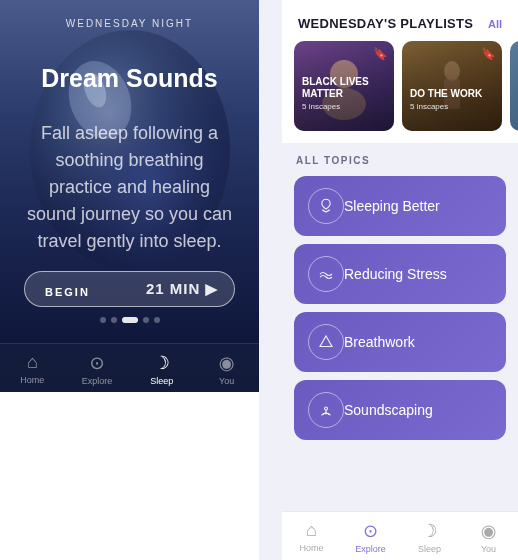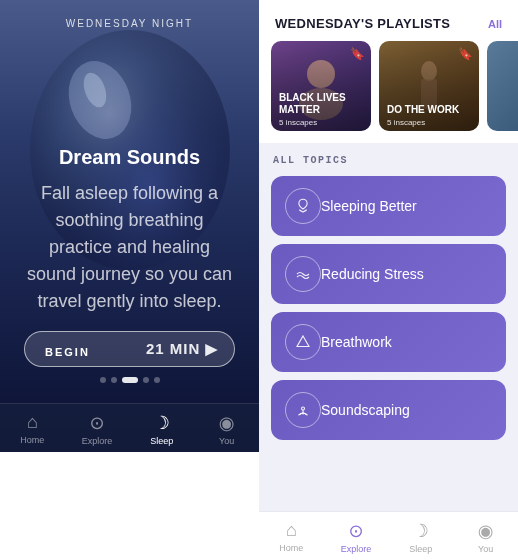--- a/index.html
+++ b/index.html
@@ -7,21 +7,21 @@
       width: 518px;
       height: 560px;
       display: flex;
       font-family: -apple-system, BlinkMacSystemFont, 'Segoe UI', sans-serif;
       overflow: hidden;
     }
 
     
     .left-panel {
       width: 259px;
-      height: 452px;
+      height: 392px;
       background: linear-gradient(180deg, #4a5a8a 0%, #2a3a6a 30%, #1a2550 60%, #0a1030 100%);
       position: relative;
       display: flex;
       flex-direction: column;
       align-items: center;
       overflow: hidden;
     }
     .left-bg-orb {
       position: absolute;
       top: 20px;
@@ -45,24 +45,24 @@
     }
     .left-content {
       position: relative;
       z-index: 2;
       margin-top: auto;
       padding: 0 24px 16px;
       text-align: center;
     }
     .left-title {
       color: #fff;
-      font-size: 20px;
+      font-size: 25px;
       font-weight: 700;
       line-height: 1.1;
-      margin-bottom: 12px;
+      margin-bottom: 28px;
     }
     .left-desc {
       color: rgba(255,255,255,0.75);
       font-size: 18px;
       line-height: 1.5;
       margin-bottom: 16px;
     }
     .begin-btn {
       display: flex;
       align-items: flex-end;
@@ -123,20 +123,21 @@
     .left-nav-item.active .nav-label { color: #fff; }
 
     
     .right-panel {
       width: 259px;
       height: 560px;
       background: #f0f0f8;
       display: flex;
       flex-direction: column;
       overflow: hidden;
+      padding-left: 23px;
     }
     .right-header {
       display: flex;
       justify-content: space-between;
       align-items: center;
       padding: 16px 16px 10px;
       background: #fff;
     }
     .right-header-title {
       font-size: 13px;
@@ -175,21 +176,21 @@
       position: absolute;
       top: 0; left: 0;
     }
     .playlist-card-overlay {
       position: absolute;
       top: 0; left: 0; right: 0; bottom: 0;
       background: linear-gradient(180deg, rgba(0,0,0,0.1) 0%, rgba(0,0,0,0.5) 100%);
     }
     .playlist-card-content {
       position: absolute;
-      bottom: 4px;
+      bottom: 20px;
       left: 8px;
       right: 8px;
       color: #fff;
     }
     .playlist-card-title {
       font-size: 10px;
       font-weight: 800;
       line-height: 1.2;
       text-transform: uppercase;
     }
@@ -214,21 +215,20 @@
       background: #f0f0f8;
     }
     .all-topics-label {
       font-size: 10px;
       font-weight: 700;
       color: #6b6b8a;
       letter-spacing: 1.5px;
       text-transform: uppercase;
       margin-bottom: 10px;
       padding: 0 2px;
-      font-family: Liberation Mono, monospace;
     }
     .topic-item {
       display: flex;
       align-items: center;
       gap: 0;
       background: linear-gradient(135deg, #6b5abf 0%, #7a6ad0 100%);
       border-radius: 12px;
       padding: 12px 14px;
       margin-bottom: 8px;
       cursor: pointer;

